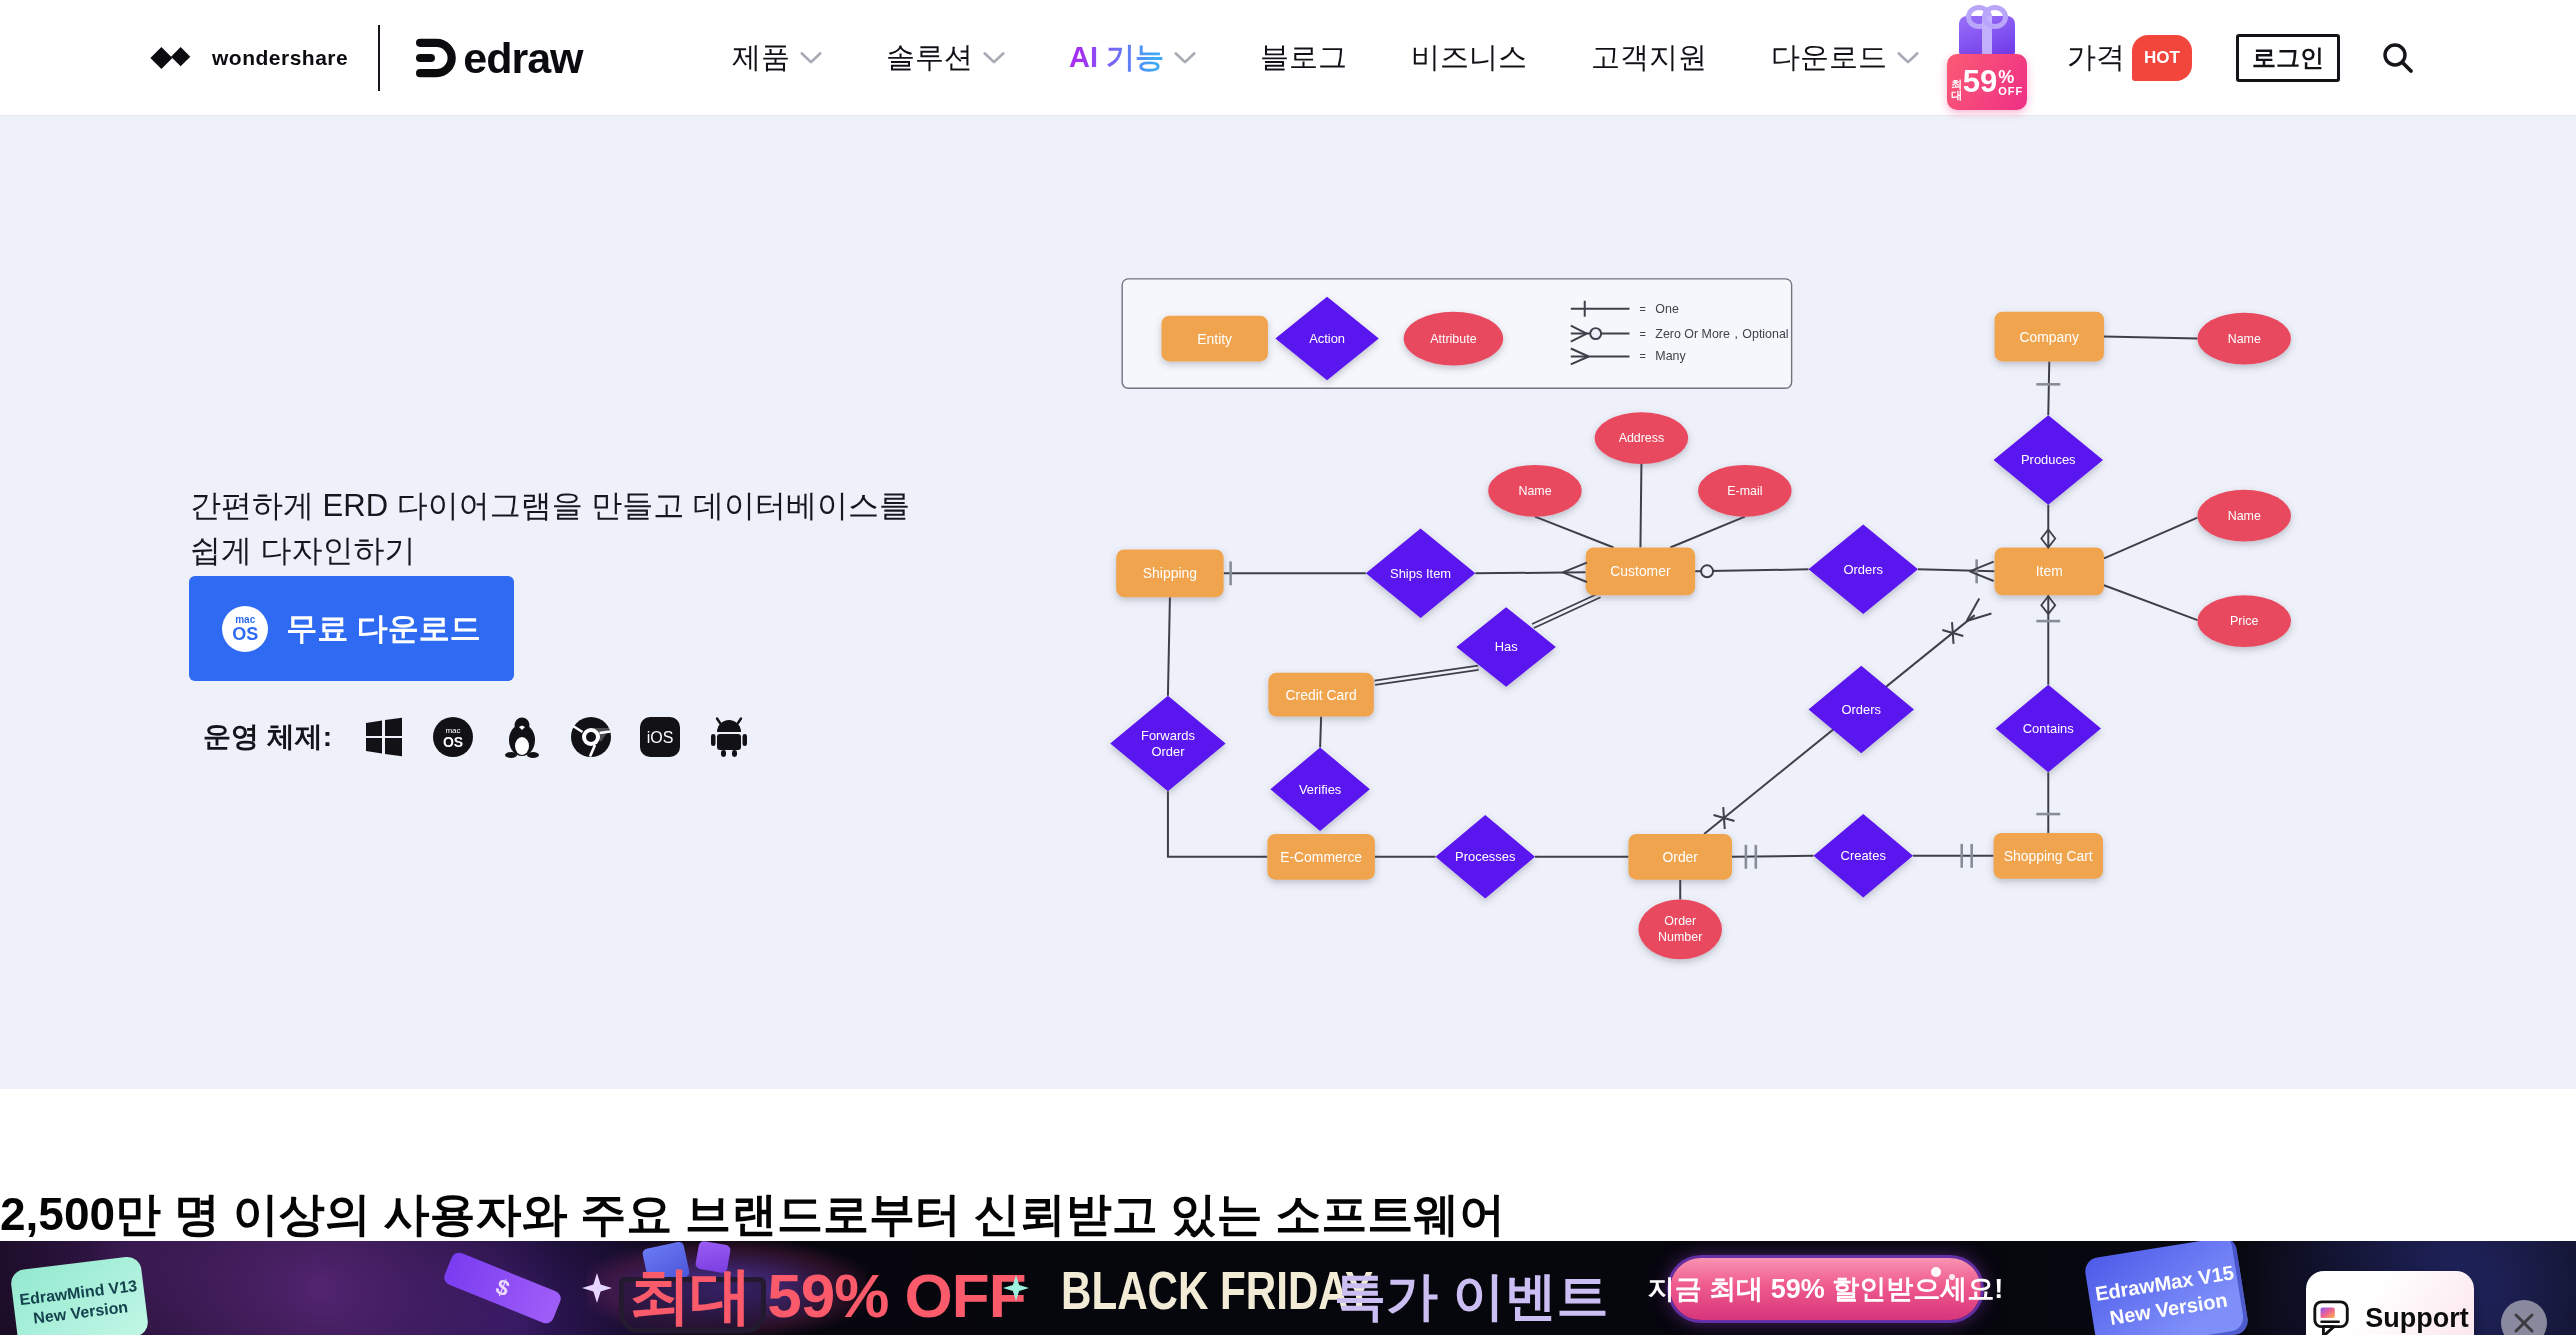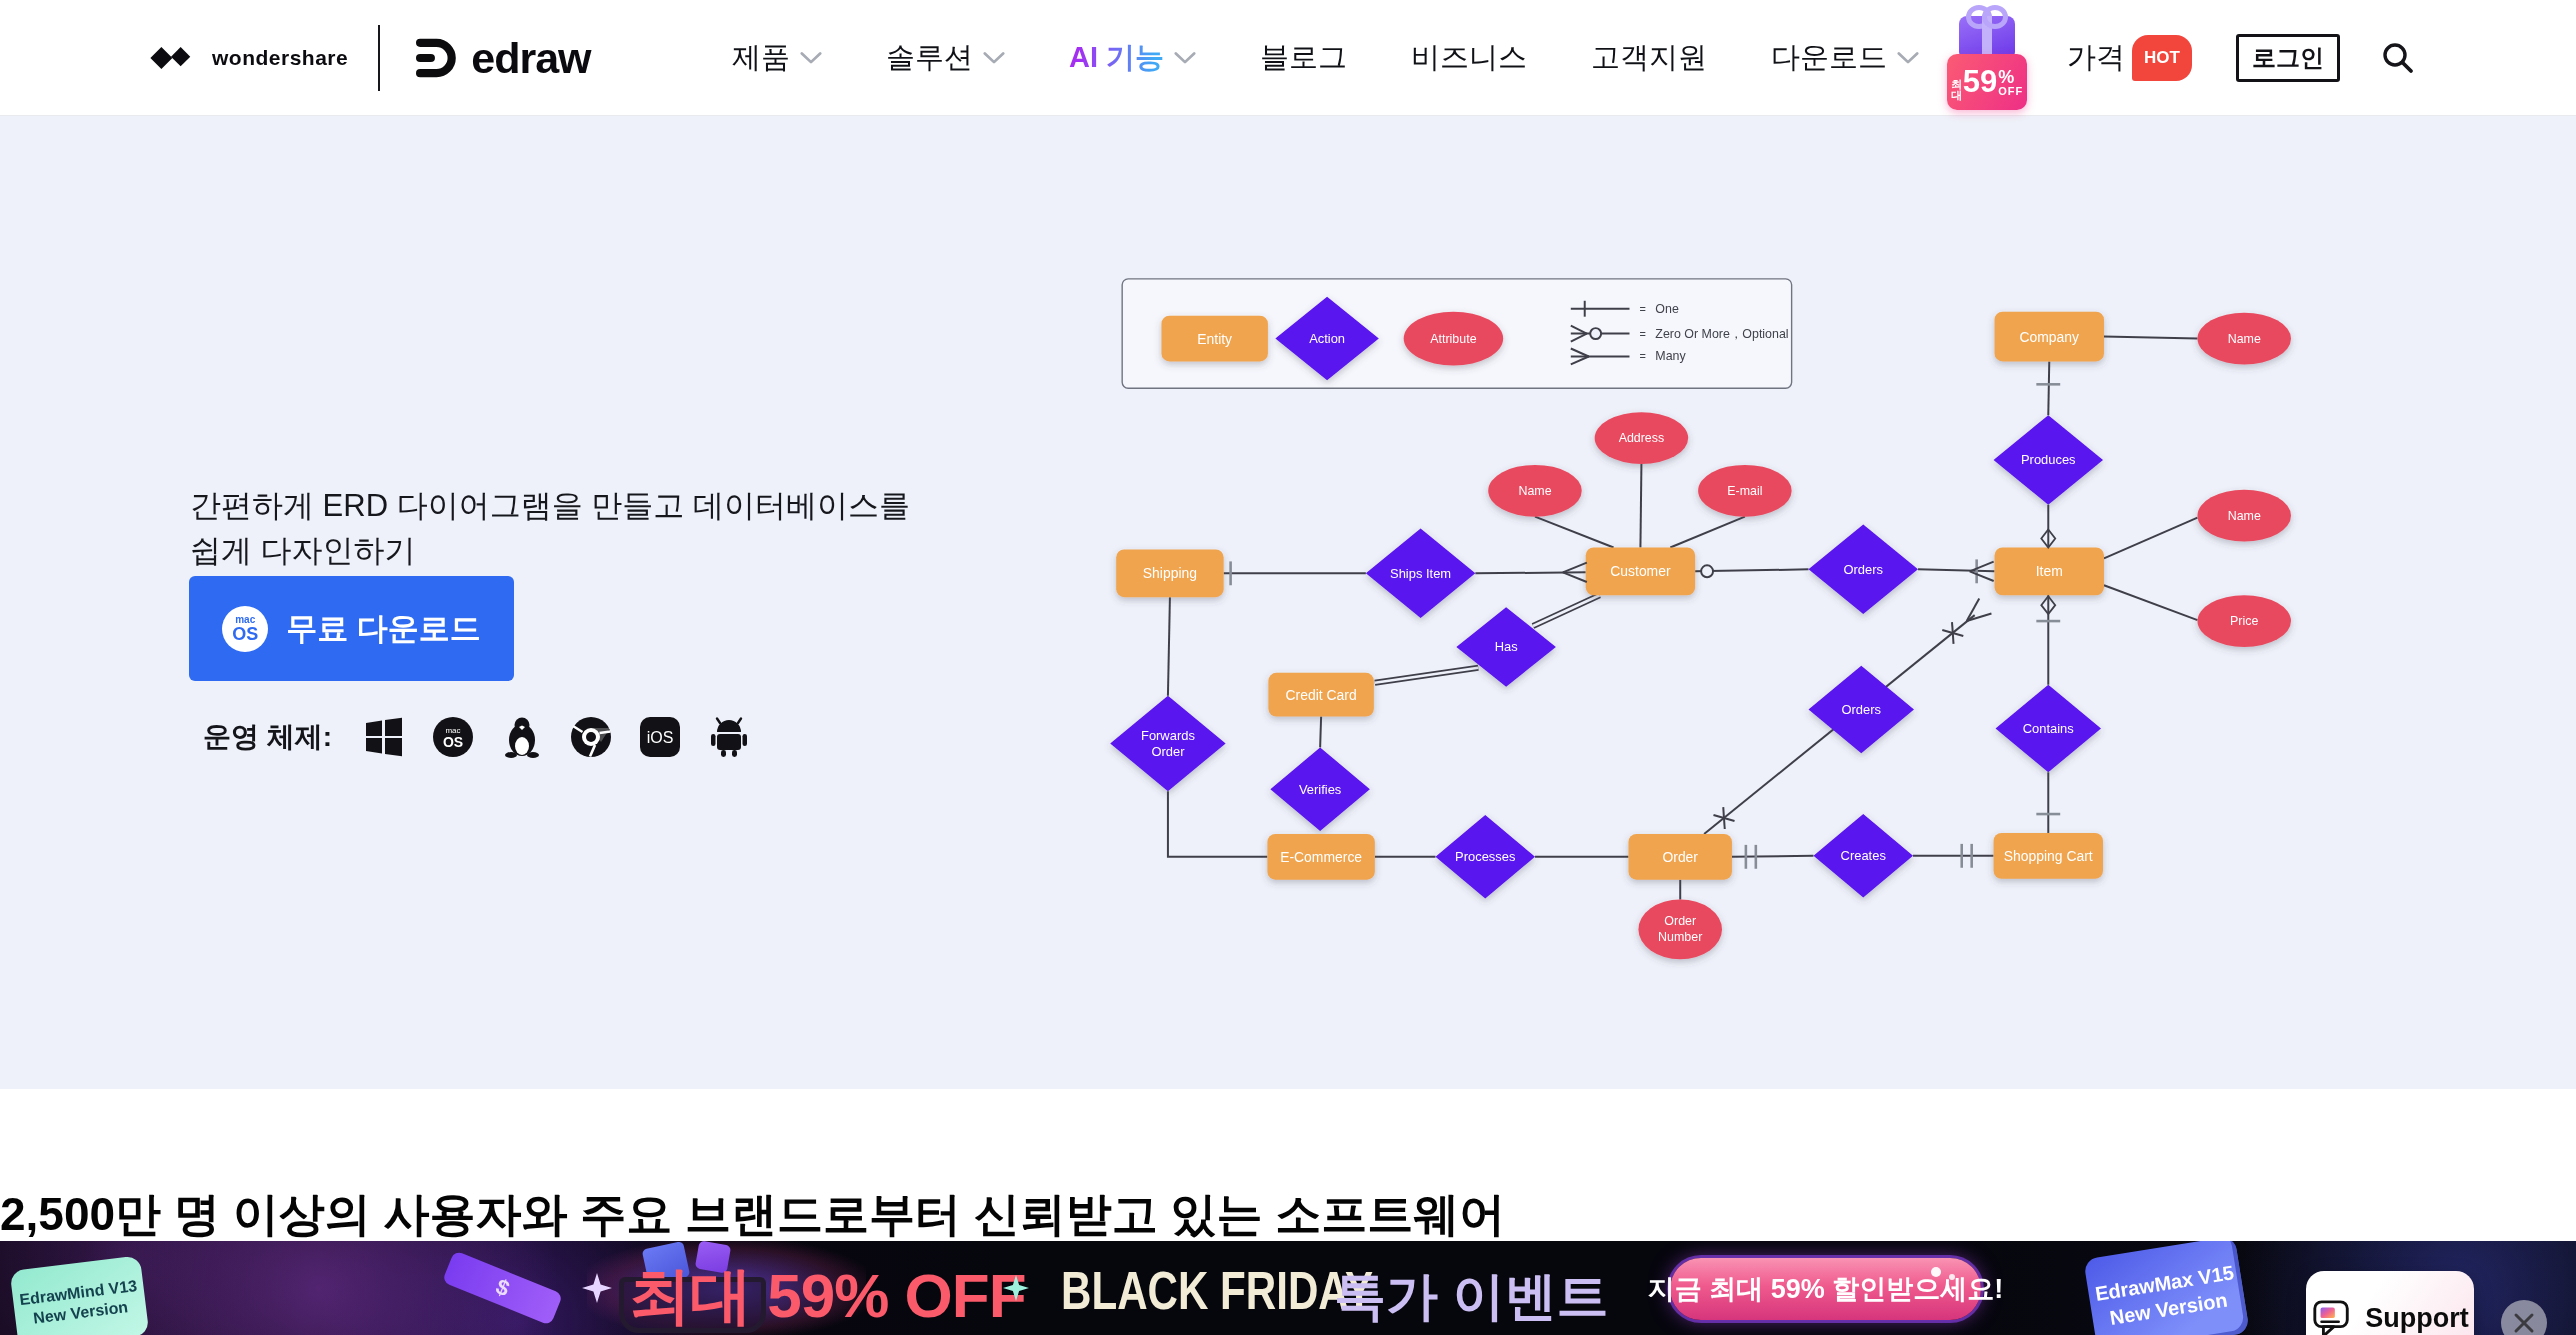--- a/index.html
+++ b/index.html
@@ -7,21 +7,21 @@
        font-family:"Liberation Sans","DejaVu Sans",sans-serif;color:#101116}
   #page{position:absolute;inset:0}
 
   
   .header{position:absolute;left:0;top:0;width:2576px;height:116px;background:#fff;
           border-bottom:1px solid #e9eaee;z-index:10}
   .logo-group{position:absolute;left:149px;top:0;height:116px;display:flex;align-items:center;gap:30px}
   .ws-logo{display:flex;align-items:center;gap:19px;cursor:pointer}
   .ws-text{font-size:21px;font-weight:700;color:#0c0c10;letter-spacing:0.5px}
   .logo-divider{width:2px;height:66px;background:#16161c}
-  .edraw-logo{display:flex;align-items:center;gap:13px;cursor:pointer}
+  .edraw-logo{display:flex;align-items:center;gap:5px;cursor:pointer}
   .edraw-text{font-size:43px;font-weight:700;color:#0b0b0f;letter-spacing:-1px}
 
   .nav-list{position:absolute;left:732px;top:0;height:116px;display:flex;align-items:center;gap:64px}
   .nav-item{display:flex;align-items:center;gap:10px;cursor:pointer;white-space:nowrap}
   .nav-label{font-size:29px;font-weight:500;color:#101116}
   .nav-label.grad{background:linear-gradient(90deg,#a42ef2 10%,#3fa9f5 90%);
                   -webkit-background-clip:text;background-clip:text;color:transparent;font-weight:700}
   .chev{width:22px;height:14px}
 
   .header-right{position:absolute;left:1947px;top:0;height:116px;display:flex;align-items:center;gap:40px}

